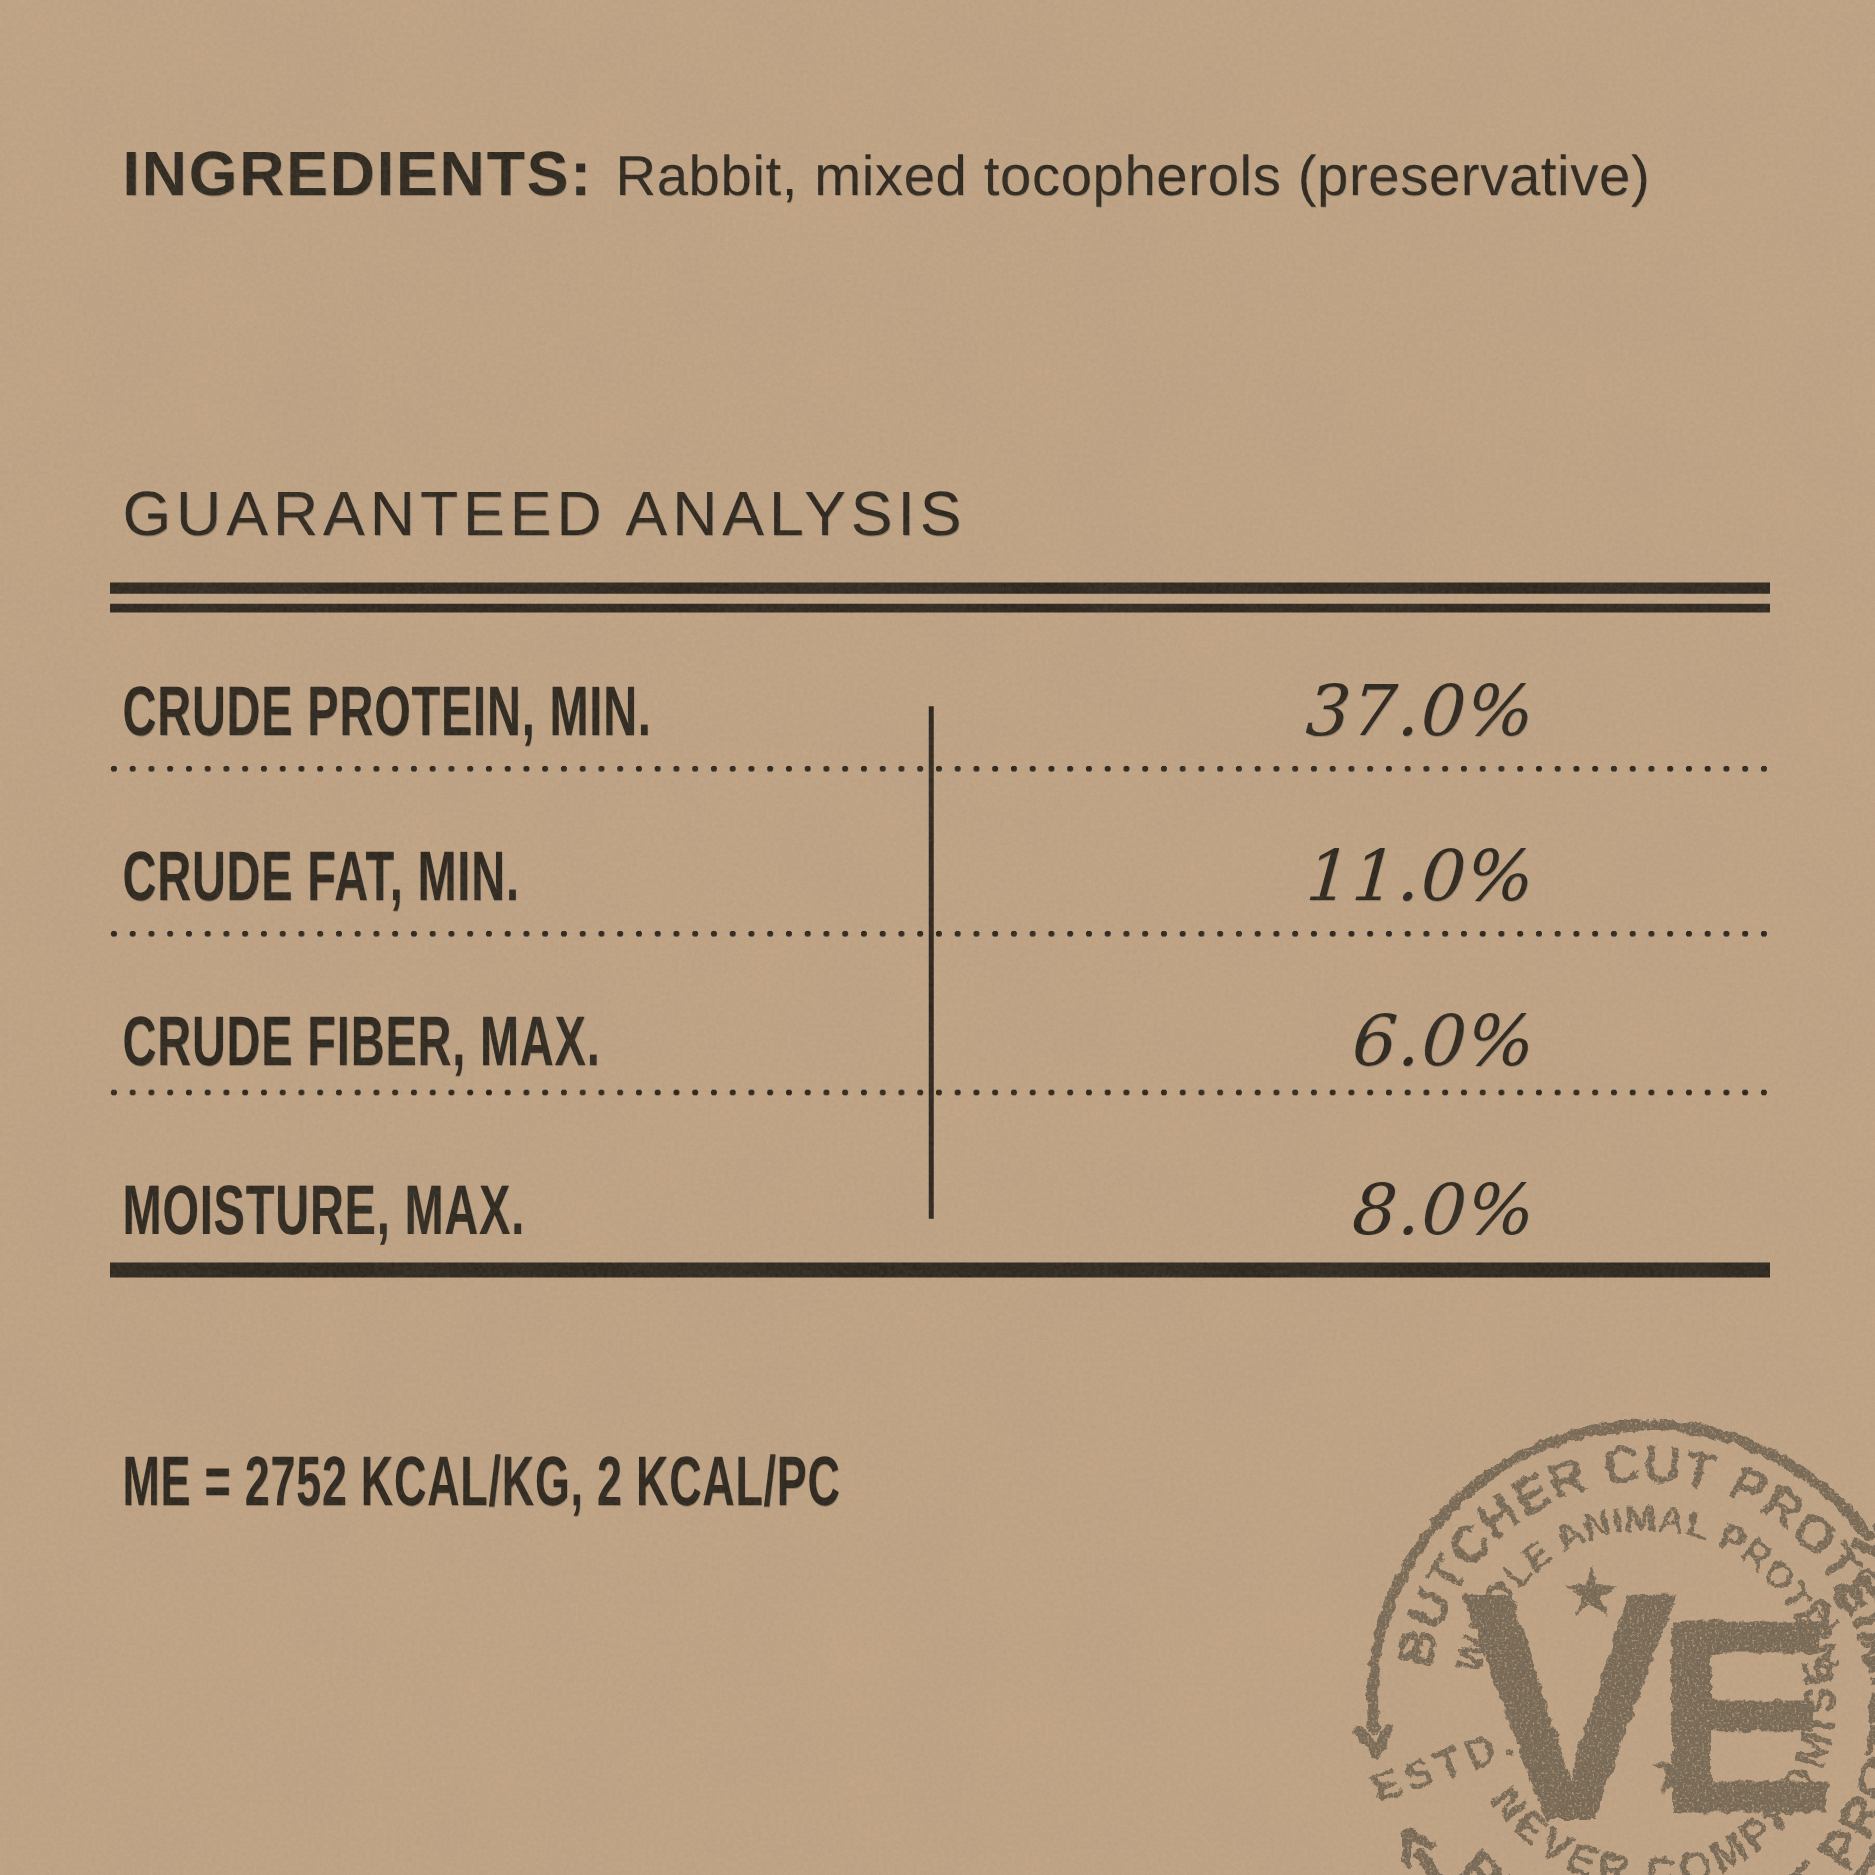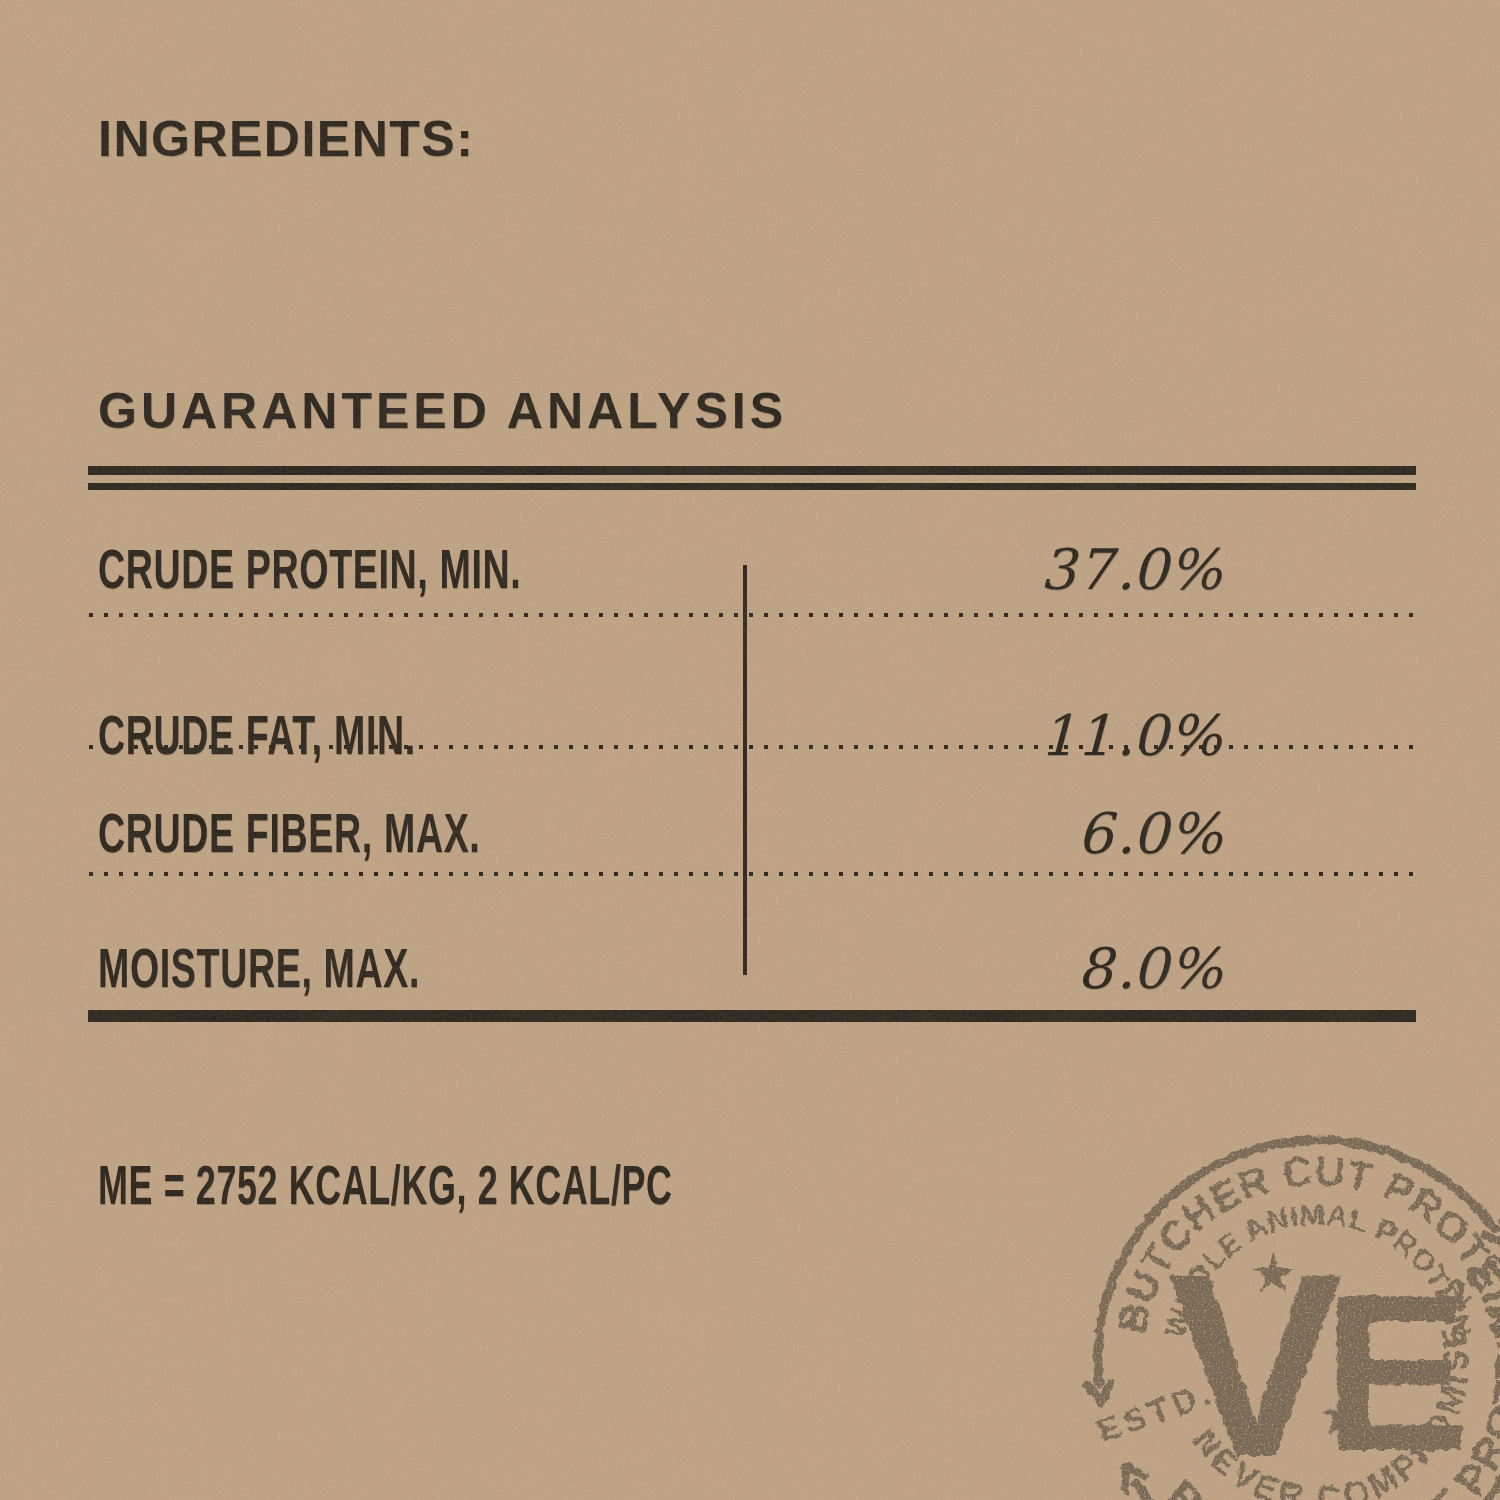--- a/index.html
+++ b/index.html
@@ -30,39 +30,39 @@
     text-shadow:0.5px 0.5px 0.7px rgba(28,23,16,.35);
   }
   .ing-value{
     font-size:45px;font-weight:400;letter-spacing:0.5px;
     text-shadow:0.4px 0.4px 0.6px rgba(28,23,16,.25);
   }
 
   
   .ga-title,.cal-title{
     position:absolute;left:98px;
-    font-size:50px;font-weight:bold;letter-spacing:4px;white-space:nowrap;
+    font-size:50px;font-weight:normal;letter-spacing:4px;white-space:nowrap;
     text-shadow:0.5px 0.5px 0.7px rgba(28,23,16,.35);
   }
   .ga-title{top:382px;}
   .cal-title{top:1075px;letter-spacing:3px;}
 
   
   .rd-a,.rd-b,.rule-heavy{
     position:absolute;left:88px;width:1328px;background:var(--ink);
   }
   .rd-a{top:466px;height:9px;}
   .rd-b{top:483px;height:7px;}
   .rule-heavy{top:1010px;height:12px;}
 
   
   .ga-row{
     position:absolute;left:0;width:1500px;height:80px;margin-top:23px;
   }
-  .row-1{top:513px;} .row-2{top:679px;} .row-3{top:777px;padding-left:47px;} .row-4{top:912px;}
+  .row-1{top:513px;} .row-2{top:645px;} .row-3{top:777px;padding-left:47px;} .row-4{top:912px;}
   .row-label{
     position:absolute;left:98px;top:0;
     font-size:56px;font-weight:bold;letter-spacing:1px;white-space:nowrap;
     transform:scaleX(0.67);transform-origin:left top;
     text-shadow:0.5px 0.5px 0.7px rgba(28,23,16,.35);
   }
   .row-value{
     position:absolute;right:272px;top:1px;
     font-family:"DejaVu Serif", serif;font-style:italic;
     font-size:56px;letter-spacing:1px;white-space:nowrap;
@@ -107,20 +107,21 @@
     pointer-events:none;
   }
 </style>
 </head>
 <body>
 
 <div class="label">
 
   <div class="ingredients">
     <span class="ing-label">INGREDIENTS:</span>
+    <span class="ing-value">Rabbit, mixed tocopherols (preservative)</span>
   </div>
 
   <div class="ga-title">GUARANTEED ANALYSIS</div>
 
   <div class="rd-a"></div>
   <div class="rd-b"></div>
 
   <div class="ga-row row-1">
     <span class="row-label">CRUDE PROTEIN, MIN.</span>
     <span class="row-value">37.0%</span>

